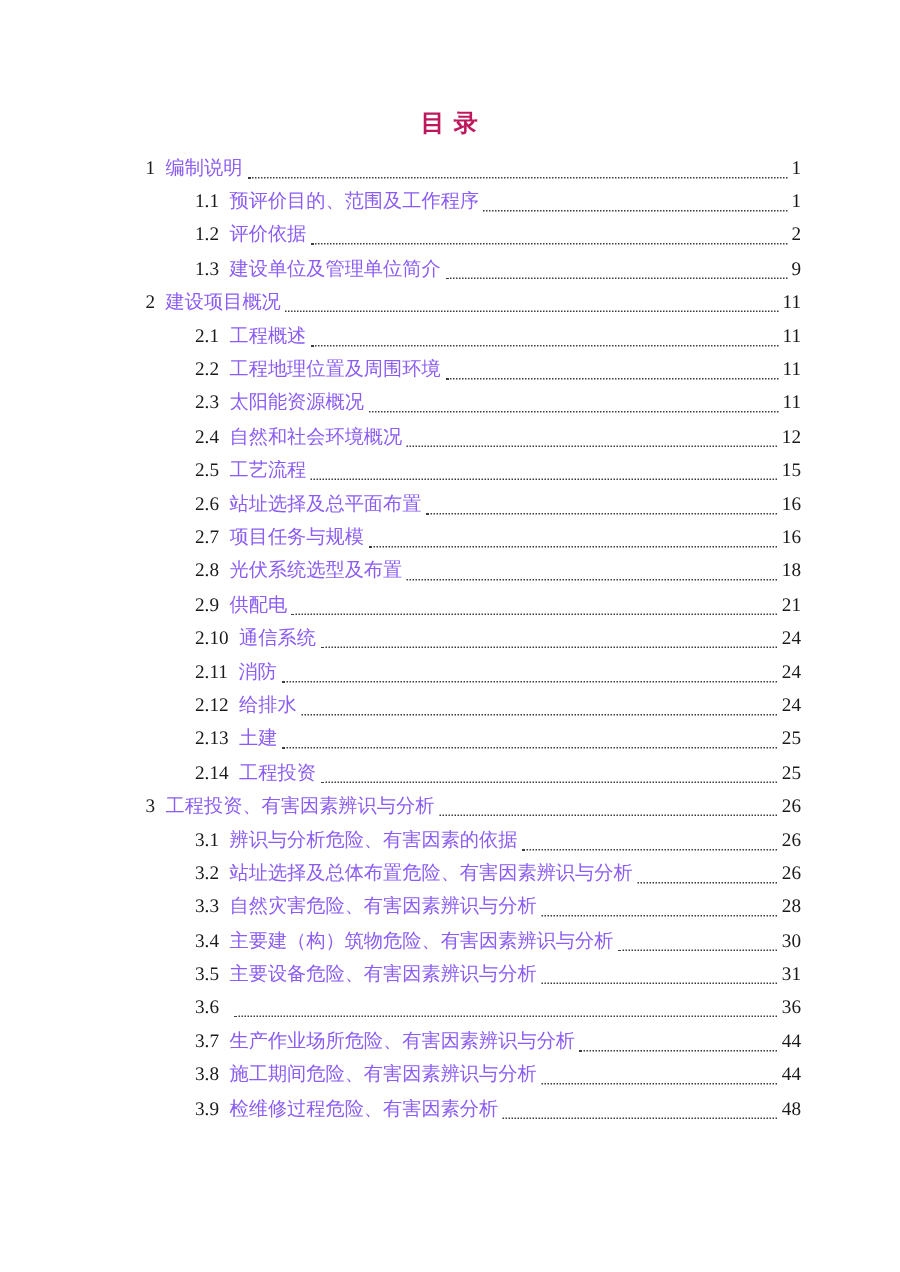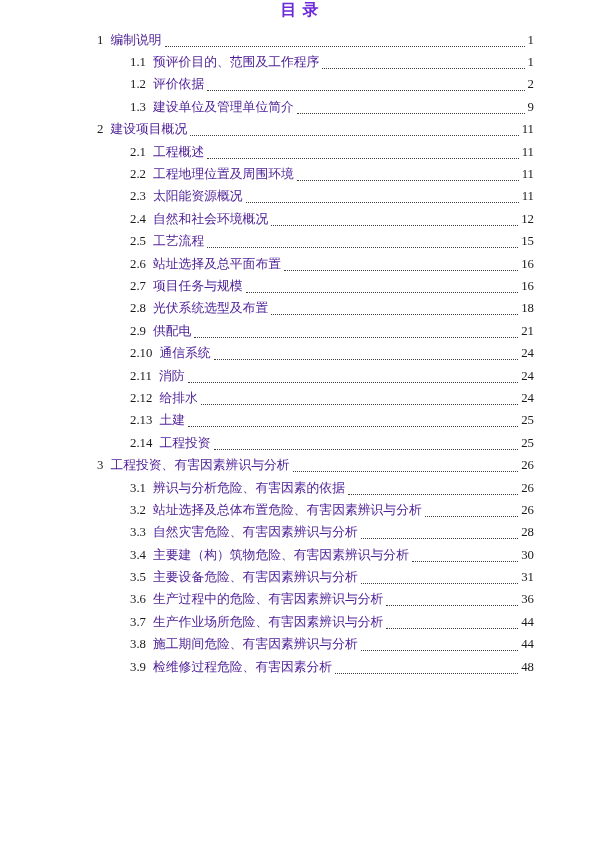--- a/index.html
+++ b/index.html
@@ -11,25 +11,26 @@
     position: relative;
     width: 600px;
     height: 848px;
     background: #ffffff;
     font-family: "Liberation Serif", "DejaVu Serif", serif;
     color: #1c1c1c;
     overflow: hidden;
   }
   .toc-title {
     margin: 0;
+    padding-top: 72px;
     text-align: center;
     font-size: 16px;
     font-weight: 700;
     letter-spacing: 1px;
-    color: #6d28d9;
+    color: #be185d;
   }
   .toc-list {
     margin-top: 8px;
   }
   .toc-row {
     display: flex;
     align-items: center;
     height: 22.4px;
     font-size: 12.8px;
     padding-right: 66px;
@@ -38,21 +39,21 @@
   }
   .toc-row.level-1 { padding-left: 97px; }
   .toc-row.level-2 { padding-left: 130px; text-align: center; }
   .toc-num {
     margin-right: 7px;
     white-space: nowrap;
     color: #1a1a1a;
   }
   .toc-label {
     white-space: nowrap;
-    color: #4c1d95;
+    color: #8b5cf6;
   }
   .toc-leader {
     flex: 1;
     height: 13px;
     margin: 0 3px;
     border-bottom: 1.6px dotted #3d3d3d;
     box-sizing: border-box;
     min-width: 8px;
   }
   .toc-page {
@@ -211,21 +212,20 @@
         <span class="toc-page">30</span>
       </div>
       <div class="toc-row level-2">
         <span class="toc-num">3.5</span>
         <span class="toc-label">主要设备危险、有害因素辨识与分析</span>
         <span class="toc-leader"></span>
         <span class="toc-page">31</span>
       </div>
       <div class="toc-row level-2">
         <span class="toc-num">3.6</span>
-        <span class="toc-label">生产过程中的危险、有害因素辨识与分析</span>
         <span class="toc-leader"></span>
         <span class="toc-page">36</span>
       </div>
       <div class="toc-row level-2">
         <span class="toc-num">3.7</span>
         <span class="toc-label">生产作业场所危险、有害因素辨识与分析</span>
         <span class="toc-leader"></span>
         <span class="toc-page">44</span>
       </div>
       <div class="toc-row level-2">

